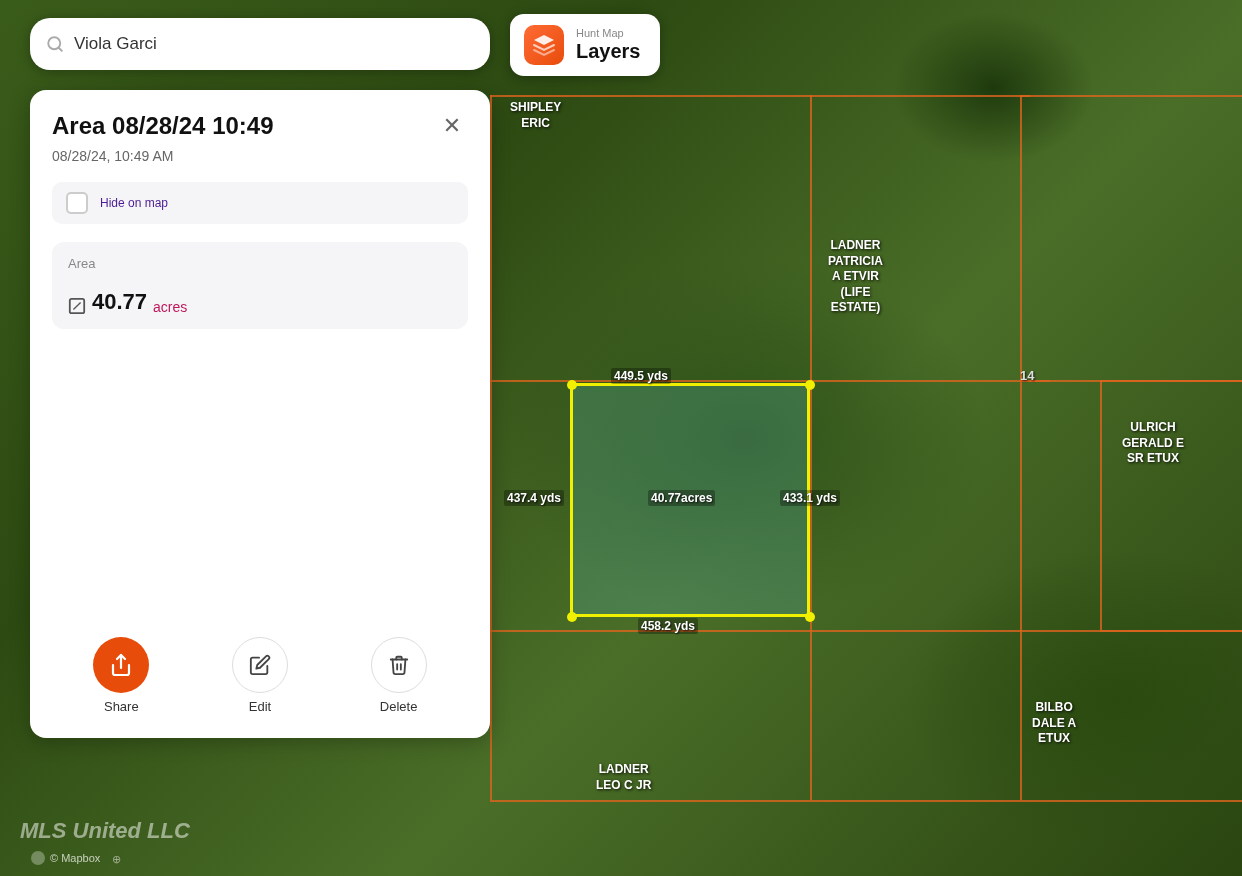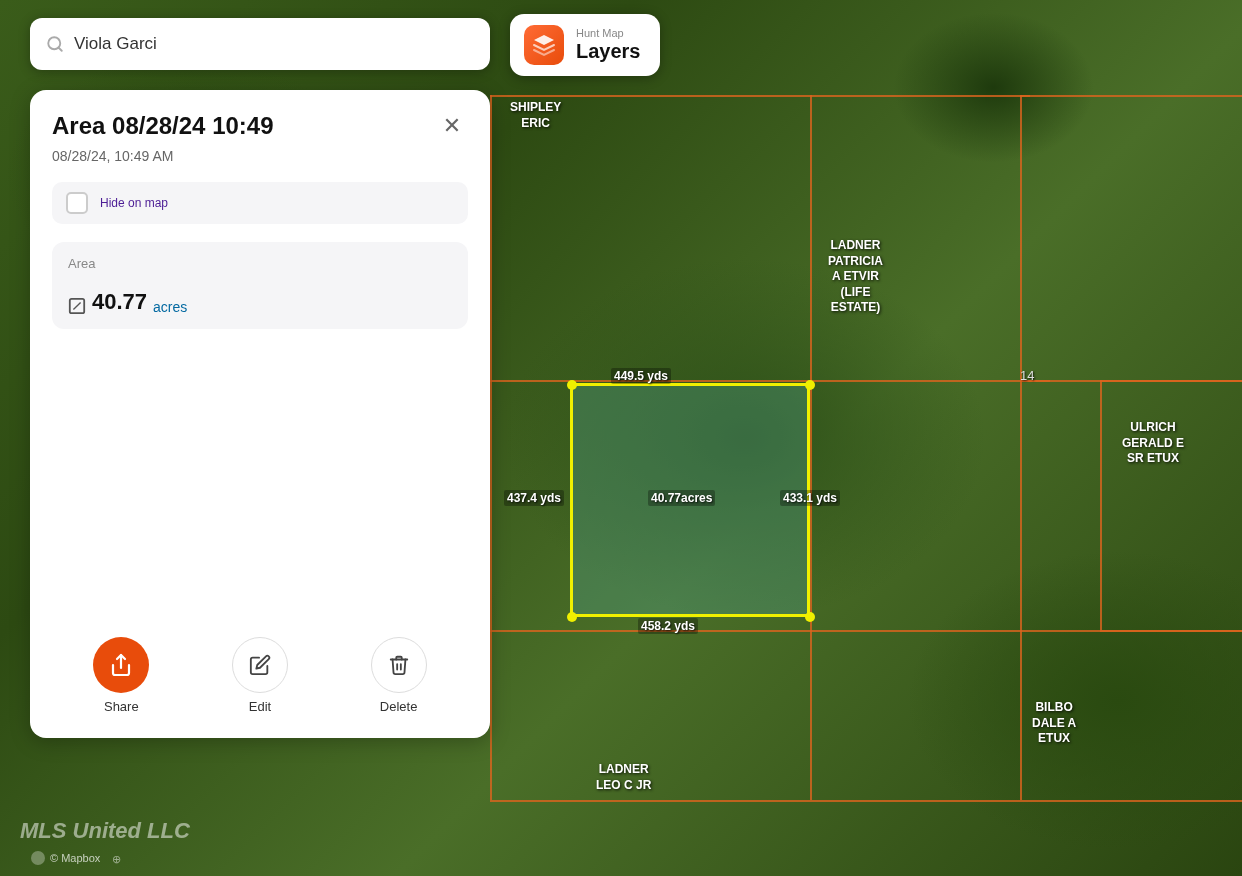--- a/index.html
+++ b/index.html
@@ -94,21 +94,21 @@
     }
 
     
     .search-bar {
       position: absolute;
       top: 18px;
       left: 30px;
       width: 460px;
       height: 52px;
       background: white;
-      border-radius: 12px;
+      border-radius: 20px;
       display: flex;
       align-items: center;
       padding: 0 16px;
       gap: 10px;
       box-shadow: 0 2px 12px rgba(0,0,0,0.3);
     }
 
     .search-bar input {
       border: none;
       outline: none;
@@ -271,21 +271,21 @@
     }
 
     .stat-value {
       font-size: 22px;
       font-weight: 700;
       color: #111;
     }
 
     .stat-unit {
       font-size: 14px;
-      color: #0369a1;
+      color: #be185d;
       margin-top: 22px;
     }
 
     
     .action-row {
       display: flex;
       justify-content: space-around;
       align-items: flex-start;
       padding-top: 8px;
       margin-top: auto;
@@ -327,21 +327,21 @@
     }
 
     
     svg { display: block; }
 
     
     .map-number {
       position: absolute;
       color: #ddd;
       font-size: 13px;
-      font-weight: 400;
+      font-weight: 700;
       text-shadow: 1px 1px 2px rgba(0,0,0,0.8);
     }
   </style>
 </head>
 <body>
 
 <div id="map-bg">
   <div class="map-satellite"></div>
 
   <div class="land-line" style="left:490px; top:95px; width:540px; height:2px;"></div>

